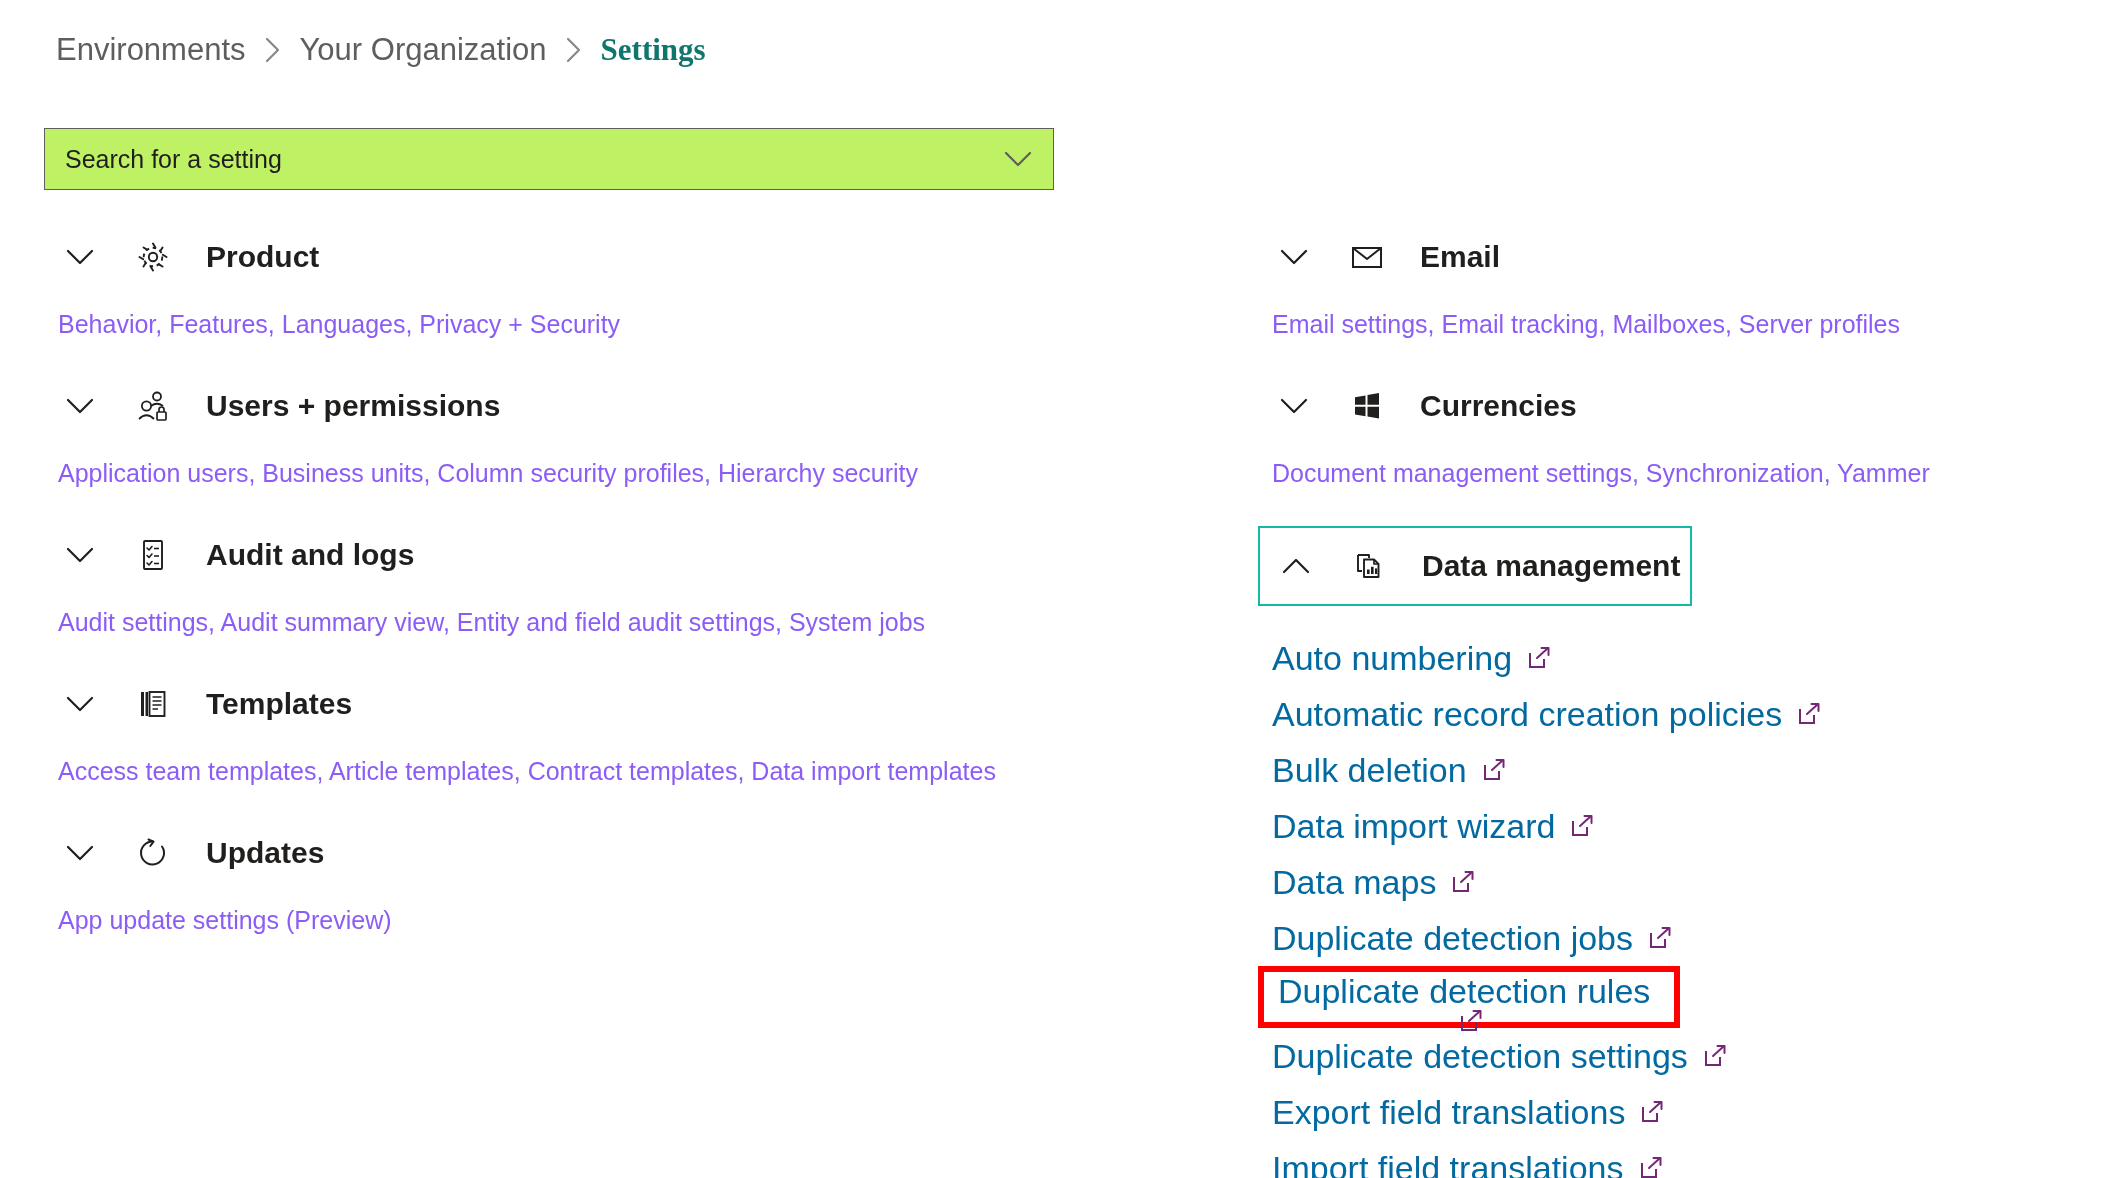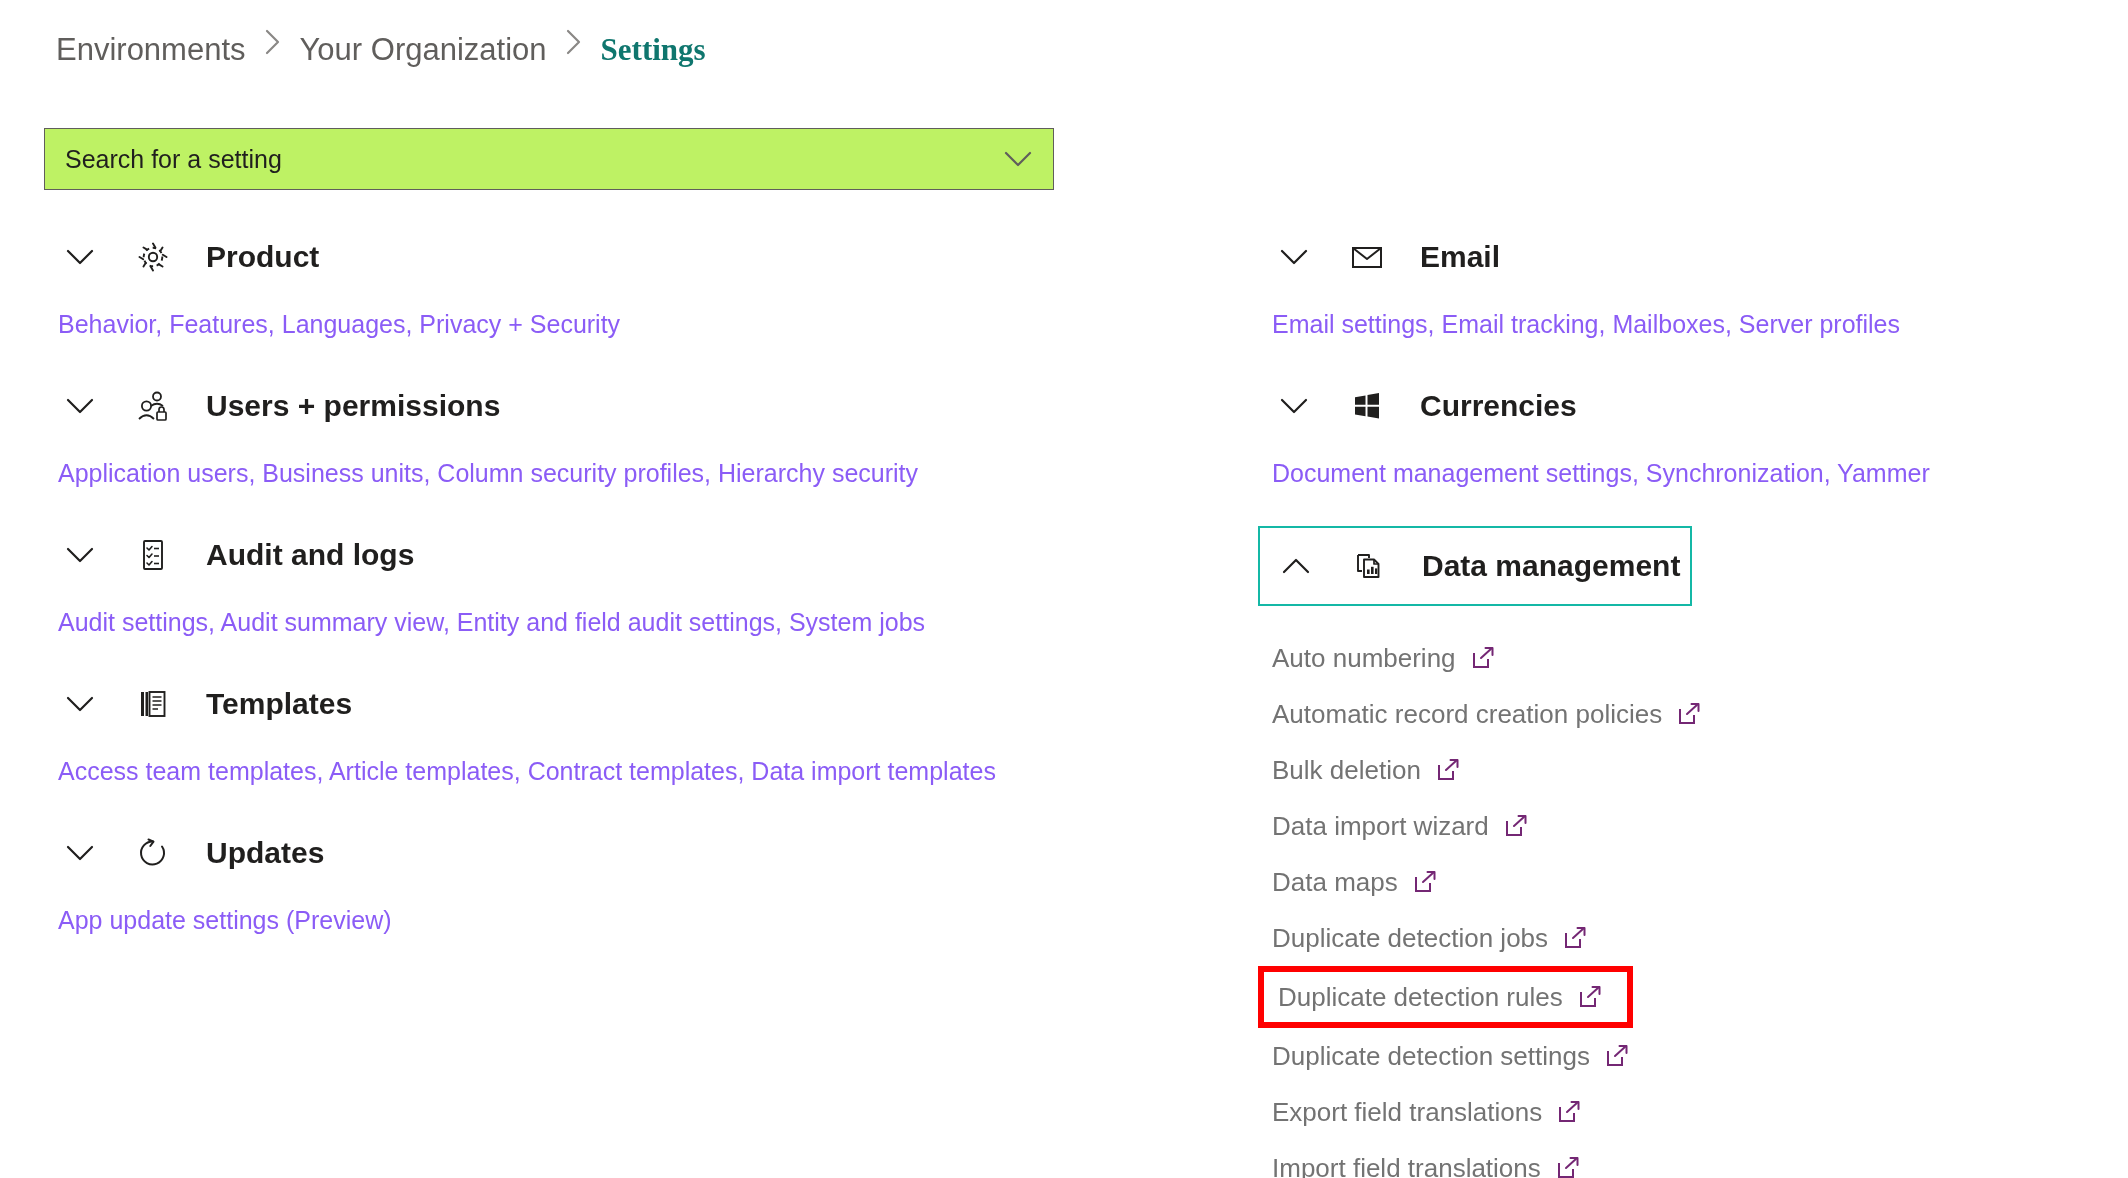--- a/index.html
+++ b/index.html
@@ -15,21 +15,21 @@
     overflow: hidden;
     position: relative;
   }
 
   
   .breadcrumb {
     position: absolute;
     left: 56px;
     top: 28px;
     display: flex;
-    align-items: flex-start;
+    align-items: center;
     gap: 0px;
     height: 44px;
   }
   .crumb {
     font-size: 31px;
     line-height: 44px;
     color: #605e5c;
     white-space: nowrap;
   }
   .crumb.current {
@@ -157,24 +157,25 @@
     display: flex;
     align-items: center;
     height: 56px;
     width: fit-content;
   }
   .link-row.highlighted {
     border: 6px solid #ff0000;
     padding: 2px 24px 2px 14px;
     margin-left: -14px;
     height: 62px;
+    flex-direction: column;
   }
   .link-text {
-    font-size: 26px;
-    color: #737373;
+    font-size: 34px;
+    color: #0369a1;
     line-height: 1;
     white-space: nowrap;
     text-align: center;
   }
   .ext-icon {
     width: 26px;
     height: 26px;
     margin-left: 14px;
     display: inline-flex;
     align-items: center;

